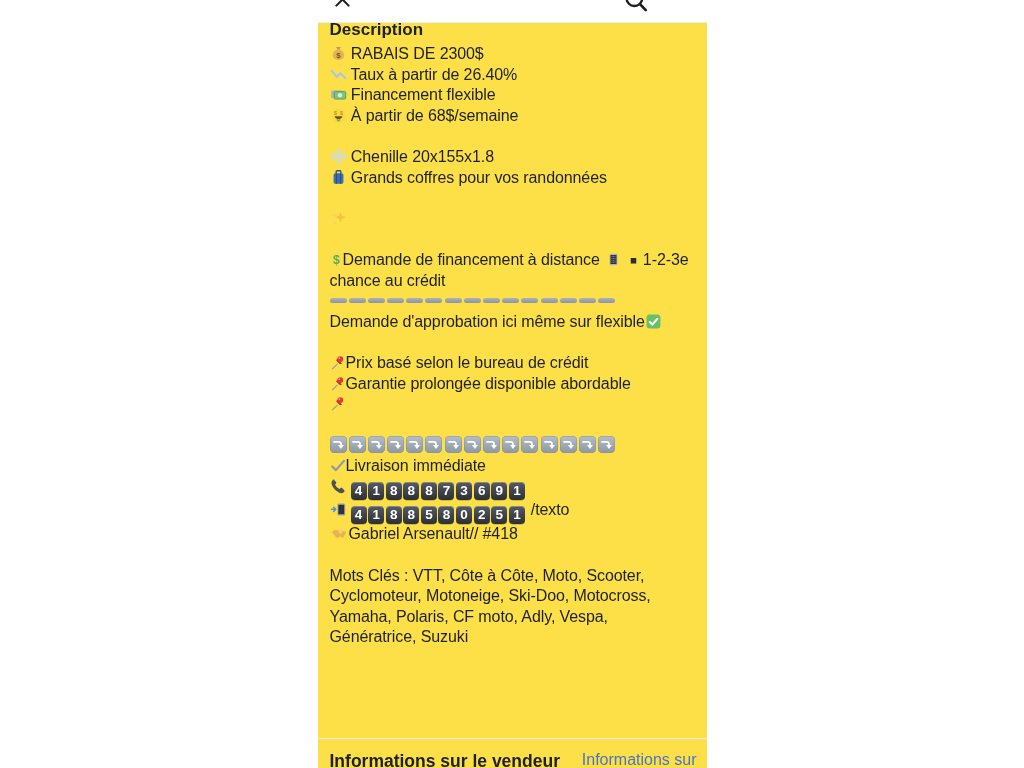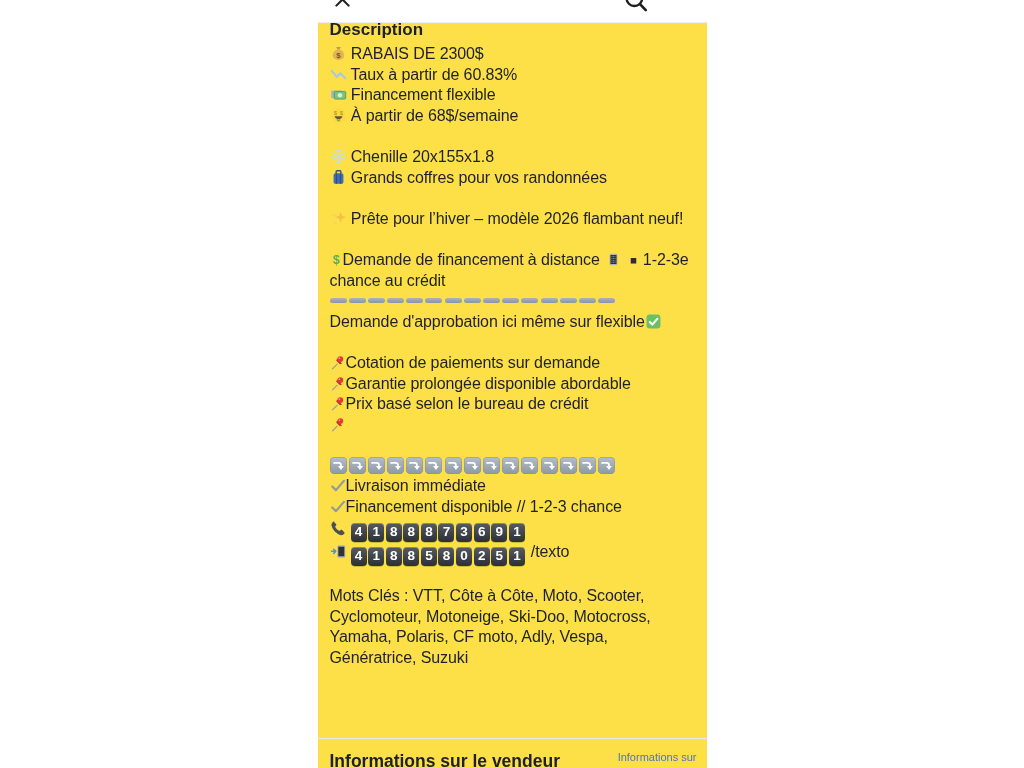--- a/index.html
+++ b/index.html
@@ -35,21 +35,21 @@
   
   .keycap{display:inline-block;width:16px;height:18.5px;margin-right:1.6px;border-radius:4px;
     background:linear-gradient(#565b62,#2c3035);color:#fff;font-weight:700;font-size:13.5px;
     line-height:18.5px;text-align:center;vertical-align:-3.5px;
     box-shadow:inset 0 1px 0 rgba(255,255,255,.28), 0 0.5px 0 rgba(0,0,0,.35);}
   
   .seller-divider{position:absolute;left:0;right:0;top:738px;border-top:1px solid #e7e9ec;}
   .seller-row{position:absolute;left:12px;right:10px;top:751px;display:flex;
     justify-content:space-between;align-items:flex-start;}
   .seller-heading{font-size:17.5px;font-weight:700;color:#1d2129;margin:0;white-space:nowrap;}
-  .seller-link{font-size:11px;color:#4a74c8;text-decoration:none;white-space:nowrap;}
+  .seller-link{font-size:16px;color:#4a74c8;text-decoration:none;white-space:nowrap;}
 </style>
 </head>
 <body>
 
 <div class="phone">
 
   <div class="topbar">
     <button class="tb-btn tb-close" aria-label="close">
       <span>
         <svg viewBox="0 0 24 24" width="21" height="21">
@@ -71,21 +71,21 @@
   <div class="content">
     <h2 class="desc-heading">Description</h2>
     <div id="desc-lines">
         <div class="dline"><span class="ej ej-moneybag"><svg viewBox="0 0 20 20">
               <path d="M7.1 2.4h5.8l-1.9 3.2H9z" fill="#c79a43"></path>
               <path d="M10 5.2c-4.1 0-6.7 3.2-6.7 7 0 3.4 2.6 5.3 6.7 5.3s6.7-1.9 6.7-5.3c0-3.8-2.6-7-6.7-7z" fill="#e2b457"></path>
               <text x="10" y="15" font-size="9.5" font-weight="bold" text-anchor="middle" fill="#7a5516">$</text>
             </svg></span><span class="txt"> RABAIS DE 2300$</span></div>
         <div class="dline"><span class="ej ej-chart-down"><svg viewBox="0 0 20 20">
               <polyline points="2,5.5 8,13 12,8.5 18,14.5" fill="none" stroke="#a9c6e8" stroke-width="2.4" stroke-linecap="round" stroke-linejoin="round"></polyline>
-            </svg></span><span class="txt"> Taux à partir de 60.83%</span></div>
+            </svg></span><span class="txt"> Taux à partir de 26.40%</span></div>
         <div class="dline"><span class="ej ej-banknote"><svg viewBox="0 0 20 20">
               <rect x="1.4" y="5.4" width="13" height="9" rx="1.2" fill="#aab4bd"></rect>
               <rect x="5" y="6.4" width="13.5" height="9" rx="1.2" fill="#7cc47f" stroke="#4e9b55" stroke-width="1"></rect>
               <circle cx="11.7" cy="10.9" r="2.6" fill="#d7efd7"></circle>
             </svg></span><span class="txt"> Financement flexible</span></div>
         <div class="dline"><span class="ej ej-money-face"><svg viewBox="0 0 20 20">
               <circle cx="10" cy="10" r="8.2" fill="#ffd93b"></circle>
               <text x="6.4" y="9.6" font-size="6.5" font-weight="bold" text-anchor="middle" fill="#97a43c">$</text>
               <text x="13.6" y="9.6" font-size="6.5" font-weight="bold" text-anchor="middle" fill="#97a43c">$</text>
               <path d="M5.4 11h9.2c-.4 2-2.1 3.4-4.6 3.4S5.8 13 5.4 11z" fill="#6d4c41"></path>
@@ -101,21 +101,21 @@
               <path d="M7.2 5V3.3c0-.7.5-1.3 1.2-1.3h3.2c.7 0 1.2.6 1.2 1.3V5" fill="none" stroke="#2e4f86" stroke-width="1.6"></path>
               <rect x="4.2" y="5" width="11.6" height="12.4" rx="2.2" fill="#3e6cb5"></rect>
               <rect x="6.9" y="5" width="1.5" height="12.4" fill="#2e4f86"></rect>
               <rect x="11.6" y="5" width="1.5" height="12.4" fill="#2e4f86"></rect>
             </svg></span><span class="txt"> Grands coffres pour vos randonnées</span></div>
         <div class="dline blank">&nbsp;</div>
         <div class="dline"><span class="ej ej-sparkles"><svg viewBox="0 0 20 20">
               <path d="M12.5 2l1.7 4.8L19 8.5l-4.8 1.7L12.5 15l-1.7-4.8L6 8.5l4.8-1.7z" fill="#f5c242"></path>
               <path d="M5 3l.9 2.5 2.5.9-2.5.9L5 9.8 4.1 7.3 1.6 6.4l2.5-.9z" fill="#f8d06b"></path>
               <path d="M5.6 12.3l.8 2.1 2.1.8-2.1.8-.8 2.1-.8-2.1-2.1-.8 2.1-.8z" fill="#f8d06b"></path>
-            </svg></span><span class="txt"> Prête pour l’hiver – modèle 2026 flambant neuf!</span></div>
+            </svg></span></div>
         <div class="dline blank">&nbsp;</div>
         <div class="dline"><span class="ej ej-dollar-sign"><svg viewBox="0 0 20 20">
               <text x="10" y="16.5" font-size="19" font-weight="bold" text-anchor="middle" fill="#57ae5b">$</text>
             </svg></span><span class="txt">Demande de financement à distance </span><span class="ej ej-phone-keypad"><svg viewBox="0 0 20 20">
               <rect x="4.8" y="2.4" width="10.4" height="15.2" rx="1.6" fill="#aeb4ba"></rect>
               <rect x="6" y="4" width="8" height="12" fill="#2f3337"></rect>
               <g fill="#8d949c">
                 <circle cx="8" cy="6" r=".7"></circle>
                 <circle cx="10" cy="6" r=".7"></circle>
                 <circle cx="12" cy="6" r=".7"></circle>
@@ -136,38 +136,32 @@
         <div class="dline"><span class="txt">Demande d'approbation ici même sur flexible</span><span class="ej ej-check-mark-button"><svg viewBox="0 0 20 20">
               <rect x="1.8" y="1.8" width="16.4" height="16.4" rx="3.8" fill="#6abf69"></rect>
               <path d="M5.6 10.6l3 3 6-6.8" stroke="#ffffff" stroke-width="2.4" fill="none" stroke-linecap="round" stroke-linejoin="round"></path>
             </svg></span></div>
         <div class="dline blank">&nbsp;</div>
         <div class="dline"><span class="ej ej-pushpin"><svg viewBox="0 0 20 20">
               <path d="M9 12L3.2 17.8" stroke="#9aa0a6" stroke-width="1.5" stroke-linecap="round"></path>
               <path d="M7.8 7.6l4.6 4.6 2.6-1.1-6.1-6.1z" fill="#c62828"></path>
               <circle cx="12.9" cy="5.7" r="3.6" fill="#e53935"></circle>
               <circle cx="11.7" cy="4.6" r="1.1" fill="#ef9a9a"></circle>
-            </svg></span><span class="txt">Cotation de paiements sur demande</span></div>
+            </svg></span><span class="txt">Prix basé selon le bureau de crédit</span></div>
         <div class="dline"><span class="ej ej-pushpin"><svg viewBox="0 0 20 20">
               <path d="M9 12L3.2 17.8" stroke="#9aa0a6" stroke-width="1.5" stroke-linecap="round"></path>
               <path d="M7.8 7.6l4.6 4.6 2.6-1.1-6.1-6.1z" fill="#c62828"></path>
               <circle cx="12.9" cy="5.7" r="3.6" fill="#e53935"></circle>
               <circle cx="11.7" cy="4.6" r="1.1" fill="#ef9a9a"></circle>
             </svg></span><span class="txt">Garantie prolongée disponible abordable</span></div>
         <div class="dline"><span class="ej ej-pushpin"><svg viewBox="0 0 20 20">
               <path d="M9 12L3.2 17.8" stroke="#9aa0a6" stroke-width="1.5" stroke-linecap="round"></path>
               <path d="M7.8 7.6l4.6 4.6 2.6-1.1-6.1-6.1z" fill="#c62828"></path>
               <circle cx="12.9" cy="5.7" r="3.6" fill="#e53935"></circle>
               <circle cx="11.7" cy="4.6" r="1.1" fill="#ef9a9a"></circle>
-            </svg></span><span class="txt">Prix basé selon le bureau de crédit</span></div>
-        <div class="dline"><span class="ej ej-pushpin"><svg viewBox="0 0 20 20">
-              <path d="M9 12L3.2 17.8" stroke="#9aa0a6" stroke-width="1.5" stroke-linecap="round"></path>
-              <path d="M7.8 7.6l4.6 4.6 2.6-1.1-6.1-6.1z" fill="#c62828"></path>
-              <circle cx="12.9" cy="5.7" r="3.6" fill="#e53935"></circle>
-              <circle cx="11.7" cy="4.6" r="1.1" fill="#ef9a9a"></circle>
             </svg></span></div>
         <div class="dline blank">&nbsp;</div>
         <div class="dline"><span class="ej ej-arrow-curving-down"><svg viewBox="0 0 20 20">
               <path d="M4.8 7h5.4c1.8 0 2.7 1 2.7 2.7v1.2" fill="none" stroke="#ffffff" stroke-width="2.1" stroke-linecap="round"></path>
               <path d="M9.4 10.6h7L12.9 15.4z" fill="#ffffff"></path>
             </svg></span><span class="ej ej-arrow-curving-down"><svg viewBox="0 0 20 20">
               <path d="M4.8 7h5.4c1.8 0 2.7 1 2.7 2.7v1.2" fill="none" stroke="#ffffff" stroke-width="2.1" stroke-linecap="round"></path>
               <path d="M9.4 10.6h7L12.9 15.4z" fill="#ffffff"></path>
             </svg></span><span class="ej ej-arrow-curving-down"><svg viewBox="0 0 20 20">
               <path d="M4.8 7h5.4c1.8 0 2.7 1 2.7 2.7v1.2" fill="none" stroke="#ffffff" stroke-width="2.1" stroke-linecap="round"></path>
@@ -205,31 +199,32 @@
             </svg></span><span class="ej ej-arrow-curving-down"><svg viewBox="0 0 20 20">
               <path d="M4.8 7h5.4c1.8 0 2.7 1 2.7 2.7v1.2" fill="none" stroke="#ffffff" stroke-width="2.1" stroke-linecap="round"></path>
               <path d="M9.4 10.6h7L12.9 15.4z" fill="#ffffff"></path>
             </svg></span><span class="ej ej-arrow-curving-down"><svg viewBox="0 0 20 20">
               <path d="M4.8 7h5.4c1.8 0 2.7 1 2.7 2.7v1.2" fill="none" stroke="#ffffff" stroke-width="2.1" stroke-linecap="round"></path>
               <path d="M9.4 10.6h7L12.9 15.4z" fill="#ffffff"></path>
             </svg></span></div>
         <div class="dline"><span class="ej ej-check-mark"><svg viewBox="0 0 20 20">
               <path d="M2.8 11.2l4.6 4.6L17.4 4.2" fill="none" stroke="#939aa3" stroke-width="2.8" stroke-linecap="round" stroke-linejoin="round"></path>
             </svg></span><span class="txt">Livraison immédiate</span></div>
-        <div class="dline"><span class="ej ej-check-mark"><svg viewBox="0 0 20 20">
-              <path d="M2.8 11.2l4.6 4.6L17.4 4.2" fill="none" stroke="#939aa3" stroke-width="2.8" stroke-linecap="round" stroke-linejoin="round"></path>
-            </svg></span><span class="txt">Financement disponible // 1-2-3 chance</span></div>
         <div class="dline"><span class="ej ej-telephone-receiver"><svg viewBox="0 0 20 20">
               <path d="M4.5 3.2l2.6 2.6c.5.5.5 1.2 0 1.8L6 8.7c.8 2.2 3.1 4.5 5.3 5.3l1.1-1.1c.6-.5 1.3-.5 1.8 0l2.6 2.6c.5.5.5 1.3 0 1.8l-1 .9c-1 .9-2.4 1.2-3.6.7C7.4 17 3 12.6 1.9 7.8c-.4-1.2-.1-2.6.8-3.5l.9-1c.5-.5 1.3-.5 1.9-.1z" fill="#4a5056"></path>
             </svg></span><span class="keycap">4</span><span class="keycap">1</span><span class="keycap">8</span><span class="keycap">8</span><span class="keycap">8</span><span class="keycap">7</span><span class="keycap">3</span><span class="keycap">6</span><span class="keycap">9</span><span class="keycap">1</span></div>
         <div class="dline"><span class="ej ej-mobile-phone-arrow"><svg viewBox="0 0 20 20">
               <path d="M1.2 9.8h4.4M3.8 7.4l2.4 2.4-2.4 2.4" fill="none" stroke="#4f8fd4" stroke-width="1.7" stroke-linecap="round" stroke-linejoin="round"></path>
               <rect x="8" y="2.6" width="9.4" height="14.8" rx="1.8" fill="#a9b0b7"></rect>
               <rect x="9.2" y="4.4" width="7" height="11.2" fill="#2f3337"></rect>
             </svg></span><span class="keycap">4</span><span class="keycap">1</span><span class="keycap">8</span><span class="keycap">8</span><span class="keycap">5</span><span class="keycap">8</span><span class="keycap">0</span><span class="keycap">2</span><span class="keycap">5</span><span class="keycap">1</span><span class="txt"> /texto</span></div>
+        <div class="dline"><span class="ej ej-handshake"><svg viewBox="0 0 20 20">
+              <path d="M1.5 8.6L5 5.6l3.5.6 2-.6 3.5.6 4.5 2.4-2.8 5.2c-.7 1.2-2 1.5-3 .7l-1.7-1.4-1.2 1.2c-.9.9-2.3.9-3.2 0z" fill="#e9b44c"></path>
+              <path d="M8.5 5.6l2-.6 3.5.6 1.7 1-3.2 3.3c-.6.6-1.5.6-2.1 0z" fill="#f6cf7d"></path>
+            </svg></span><span class="txt">Gabriel Arsenault// #418</span></div>
         <div class="dline blank">&nbsp;</div>
         <div class="dline"><span class="txt">Mots Clés : VTT, Côte à Côte, Moto, Scooter, Cyclomoteur, Motoneige, Ski-Doo, Motocross, Yamaha, Polaris, CF moto, Adly, Vespa, Génératrice, Suzuki</span></div>
       </div>
   </div>
 
   <div class="seller-divider"></div>
   <div class="seller-row">
     <h2 class="seller-heading">Informations sur le vendeur</h2>
     <a class="seller-link" href="#">Informations sur</a>
   </div>

